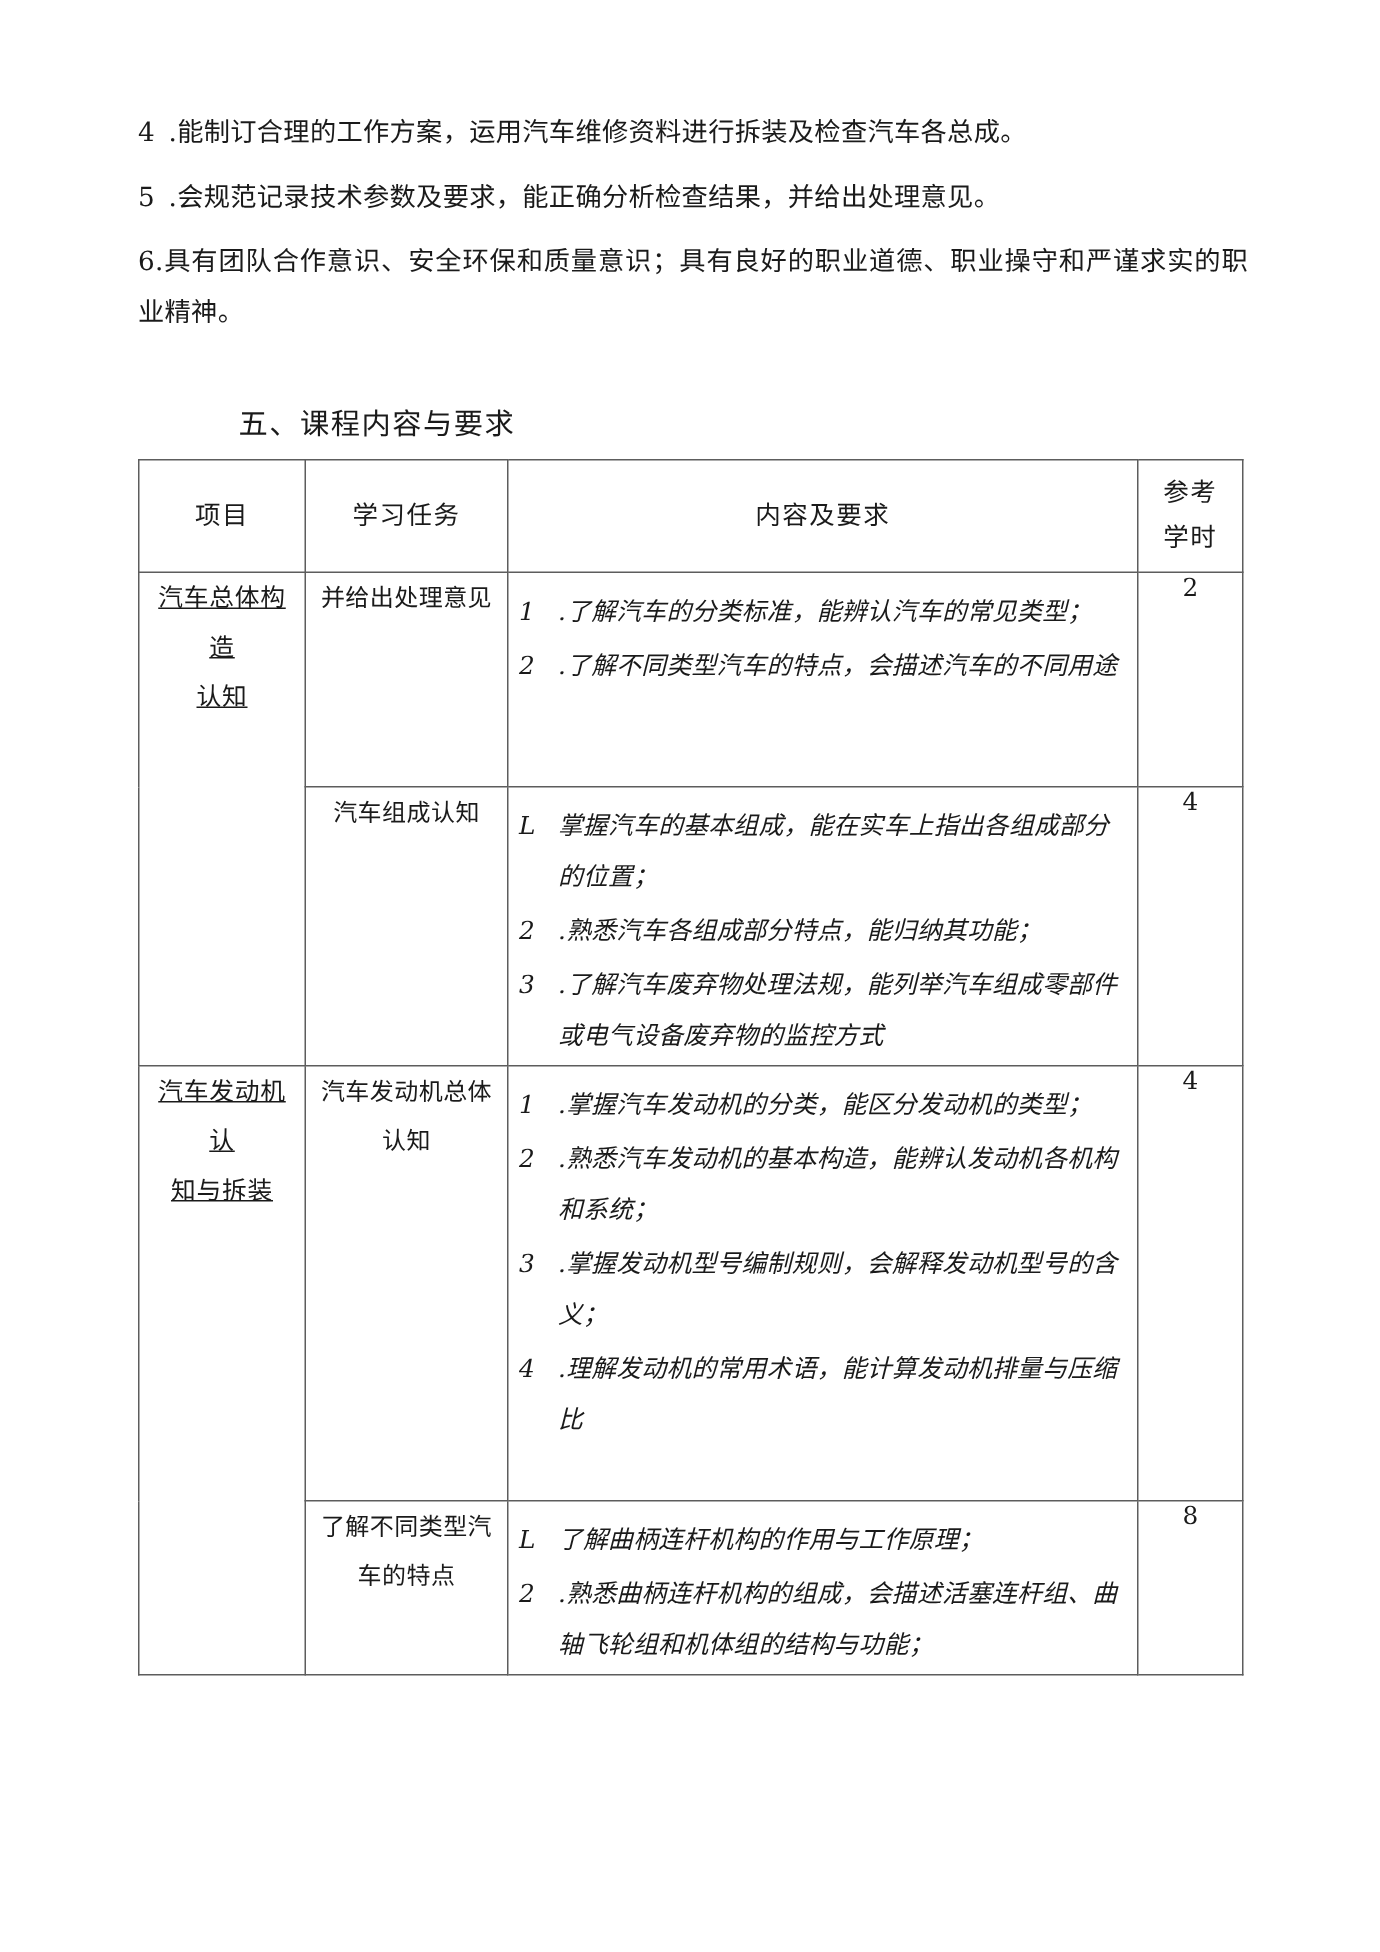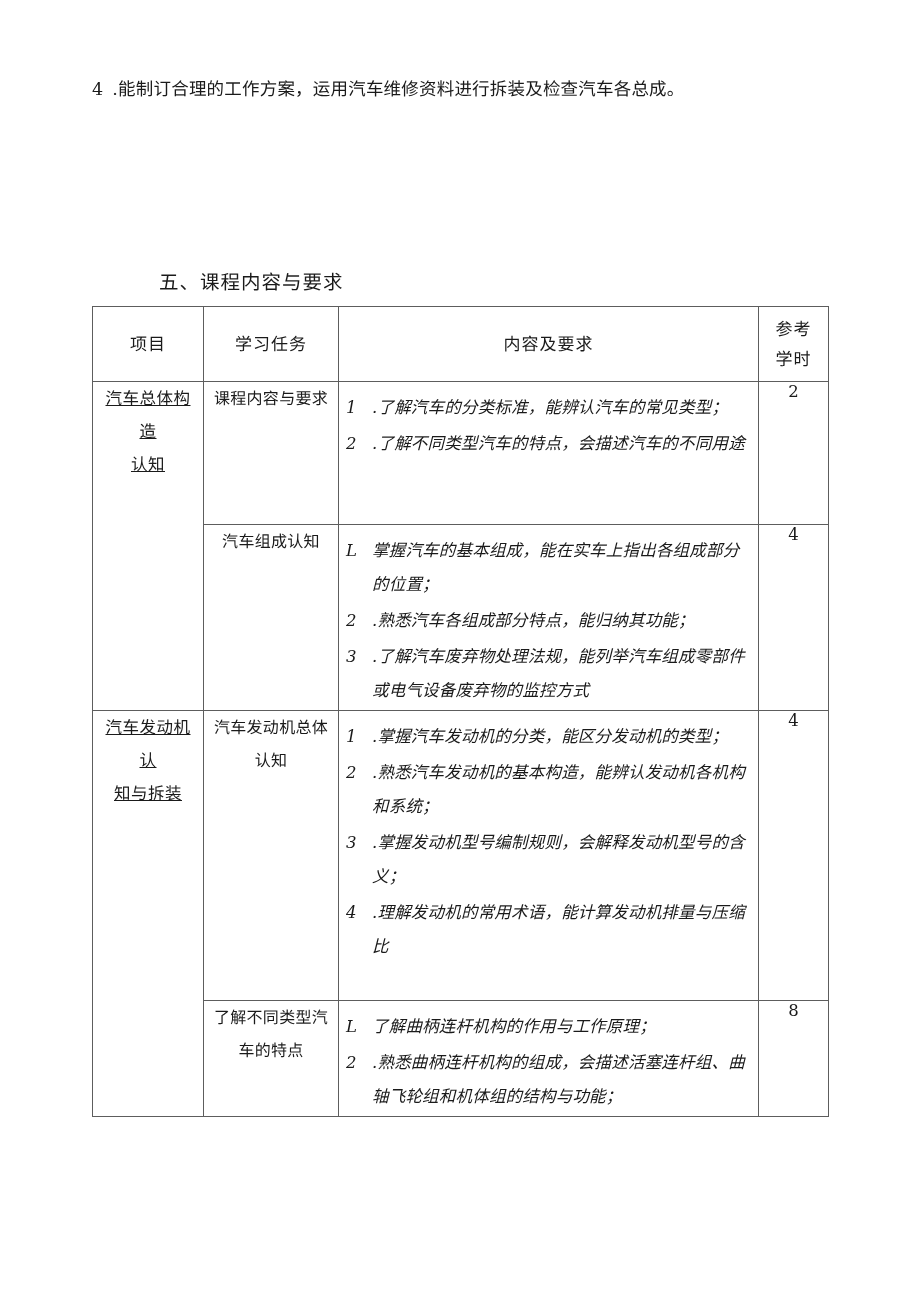--- a/index.html
+++ b/index.html
@@ -170,20 +170,26 @@
   tr.r4 td { height: 111px; }
 </style>
 </head>
 <body>
 
 <div class="page">
 
   <div class="intro">
     <p class="para">
       <span class="num">4</span><span class="gap"></span><span>.</span><span>能制订合理的工作方案，运用汽车维修资料进行拆装及检查汽车各总成。</span>
+    </p>
+    <p class="para">
+      <span class="num">5</span><span class="gap"></span><span>.</span><span>会规范记录技术参数及要求，能正确分析检查结果，并给出处理意见。</span>
+    </p>
+    <p class="para">
+      <span class="num">6</span><span>.</span><span>具有团队合作意识、安全环保和质量意识；具有良好的职业道德、职业操守和严谨求实的职业精神。</span>
     </p>
   </div>
 
   <h2 class="section-heading">五、课程内容与要求</h2>
 
   <div class="tbl-wrap">
     <table class="course">
       <colgroup>
         <col class="c-项目">
         <col class="c-任务">
@@ -207,21 +213,21 @@
             <div class="head-label two-line">学时</div>
           </td>
         </tr>
 
         <tr class="r1">
           <td class="proj" rowspan="2">
             <div class="proj-label">汽车总体构造</div>
             <div class="proj-label">认知</div>
           </td>
           <td class="task">
-            <div class="task-label">课程内容与要求</div>
+            <div class="task-label">并给出处理意见</div>
           </td>
           <td class="content">
             <div class="content-inner">
               <ul class="items">
                 <li class="item"><span class="lead">1</span><span>.</span><span>了解汽车的分类标准，能辨认汽车的常见类型；</span></li>
                 <li class="item"><span class="lead">2</span><span>.</span><span>了解不同类型汽车的特点，会描述汽车的不同用途</span></li>
               </ul>
             </div>
           </td>
           <td class="hours">

